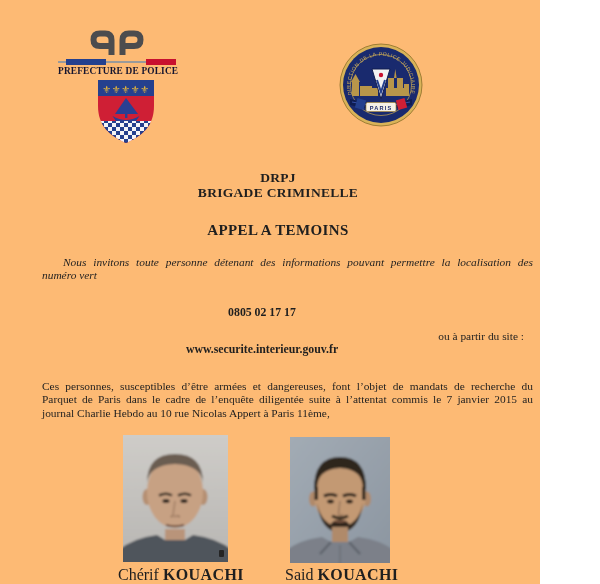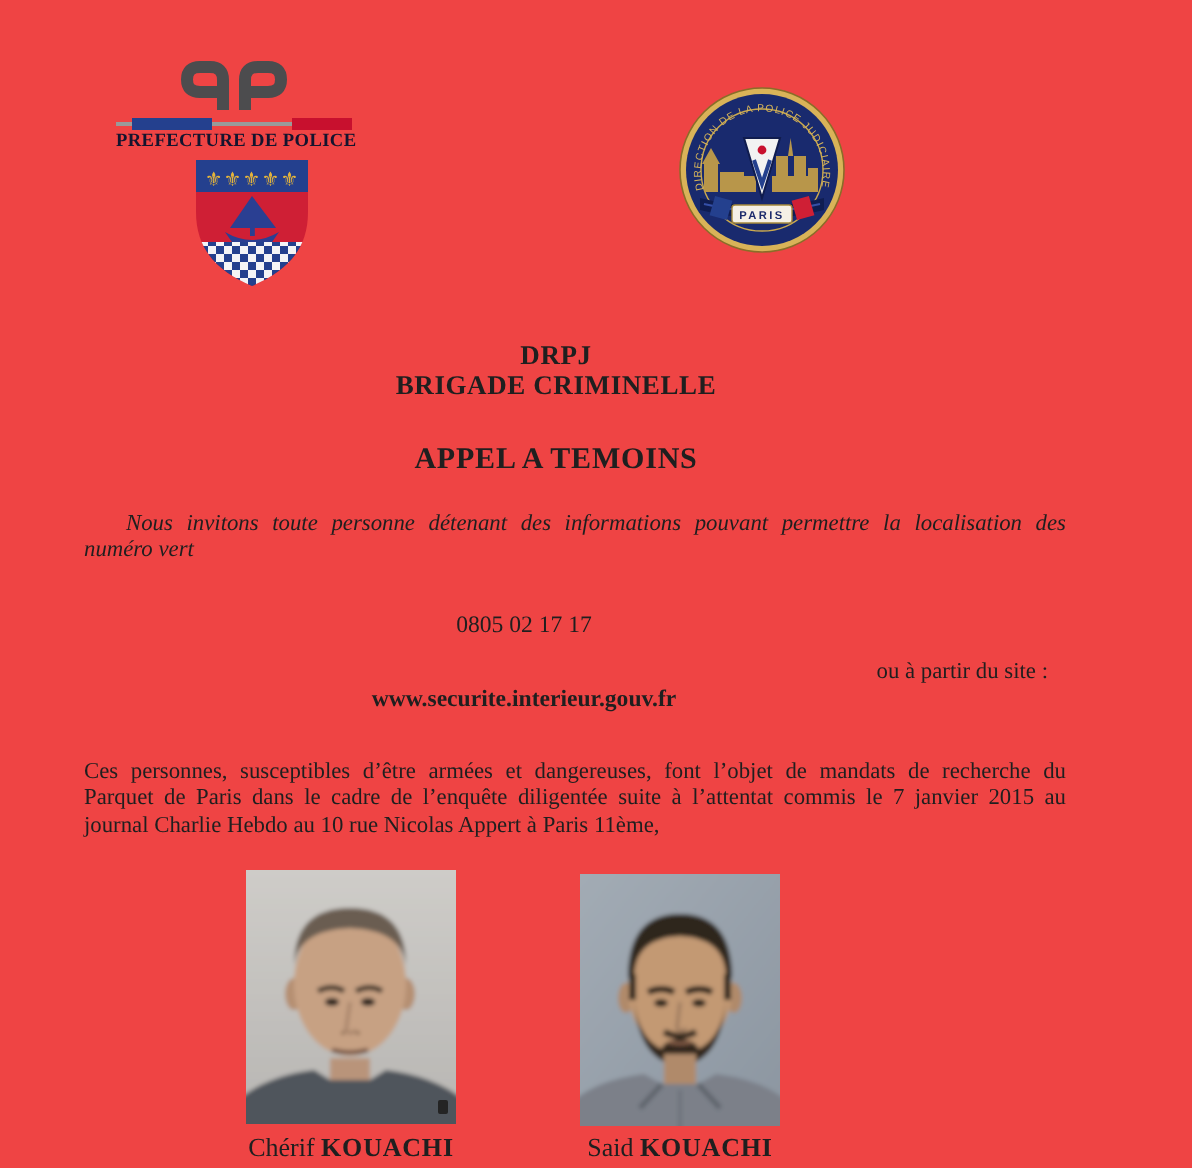--- a/index.html
+++ b/index.html
@@ -1,59 +1,59 @@
 <!DOCTYPE html>
 <html><head>
 <meta charset="utf-8">
 <style>
   * { margin:0; padding:0; box-sizing:border-box; }
   html,body { width:600px; height:584px; background:#ffffff; }
   body { font-family:"Liberation Serif","DejaVu Serif",serif; color:#1f1f1f; }
-  .page { position:relative; width:596px; height:584px; background:#ef4444; overflow:hidden; }
+  .page { position:relative; width:540px; height:584px; background:#fdba74; overflow:hidden; }
 
   
   .pp-logo { position:absolute; left:58px; top:30px; width:118px; text-align:center; }
   .pp-monogram { display:block; margin:0 auto; }
   .tricolor { position:relative; margin-top:3px; height:6px; width:118px; }
   .tricolor .midline { position:absolute; left:0; top:2px; width:118px; height:2px; background:#9a9a9a; }
   .tricolor .blue { position:absolute; left:8px; top:0; width:40px; height:6px; background:#24408e; }
   .tricolor .red  { position:absolute; right:0; top:0; width:30px; height:6px; background:#c8102e; }
   .pp-title { margin-top:1px; font-size:9.3px; font-weight:bold; letter-spacing:0.2px;
               color:#14142e; white-space:nowrap; }
   .coat { display:block; margin:3px 0 0 38px; }
 
   .dpj-badge { position:absolute; left:338px; top:42px; }
 
   
   .title-block { position:absolute; left:16px; top:170px; width:524px; text-align:center; }
   .title-line { font-size:13.5px; font-weight:bold; line-height:15px; letter-spacing:0.3px; }
   .appel { margin-top:22px; font-size:15px; font-weight:bold; letter-spacing:0.4px; }
 
   .contact { position:absolute; left:0; top:306px; width:524px; text-align:center; }
-  .phone { font-size:11.8px; font-weight:normal; line-height:13px; }
+  .phone { font-size:11.8px; font-weight:bold; line-height:13px; }
   .hours { font-size:10.8px; line-height:12px; }
   .site-intro { margin-top:11px; font-size:11.4px; line-height:12.5px;text-align:right; }
   .site-url { font-size:11.8px; font-weight:bold; line-height:13px; }
 
   
   .para { position:absolute; left:42px; width:491px; font-size:11.4px; line-height:13.4px; }
   .para1 { top:256px;font-style:italic; }
   .para2 { top:380px; }
   .jline { text-align:justify; text-align-last:justify; }
   .jline.indent { text-indent:21px; }
   .lastline { text-align:left; }
 
   
   figure.photo { position:absolute; overflow:hidden; }
   .photo-left  { left:123px; top:435px; width:105px; height:127px; }
   .photo-right { left:290px; top:437px; width:100px; height:126px; }
   .artifact { position:absolute; left:219px; top:550px; width:5px; height:7px;
               background:#242424; border-radius:1px; }
 
-  .caption { position:absolute; top:566px; font-size:13px; text-align:center; white-space:nowrap; }
+  .caption { position:absolute; top:566px; font-size:16px; text-align:center; white-space:nowrap; }
   .caption-left  { left:118px; width:115px; }
   .caption-right { left:285px; width:110px; }
   .caption b { letter-spacing:0.4px; }
 </style>
 </head>
 <body>
 
 <div class="page">
 
   <div class="pp-logo">

